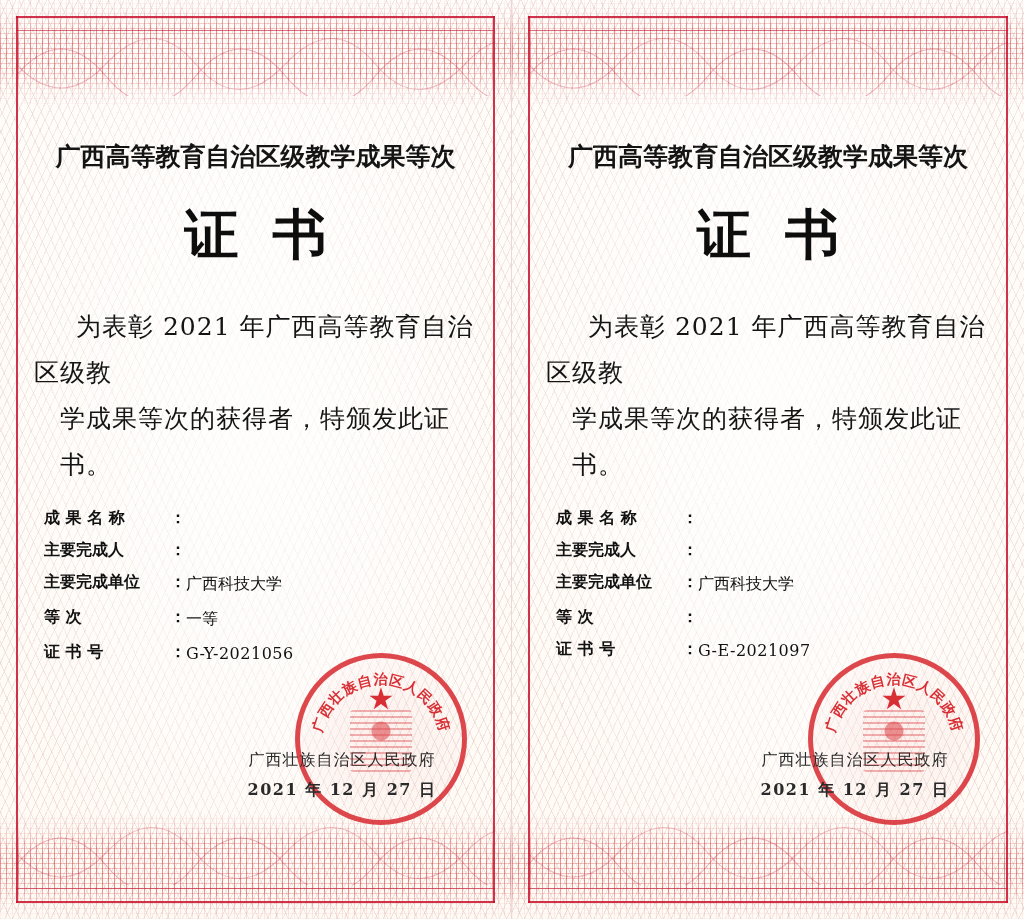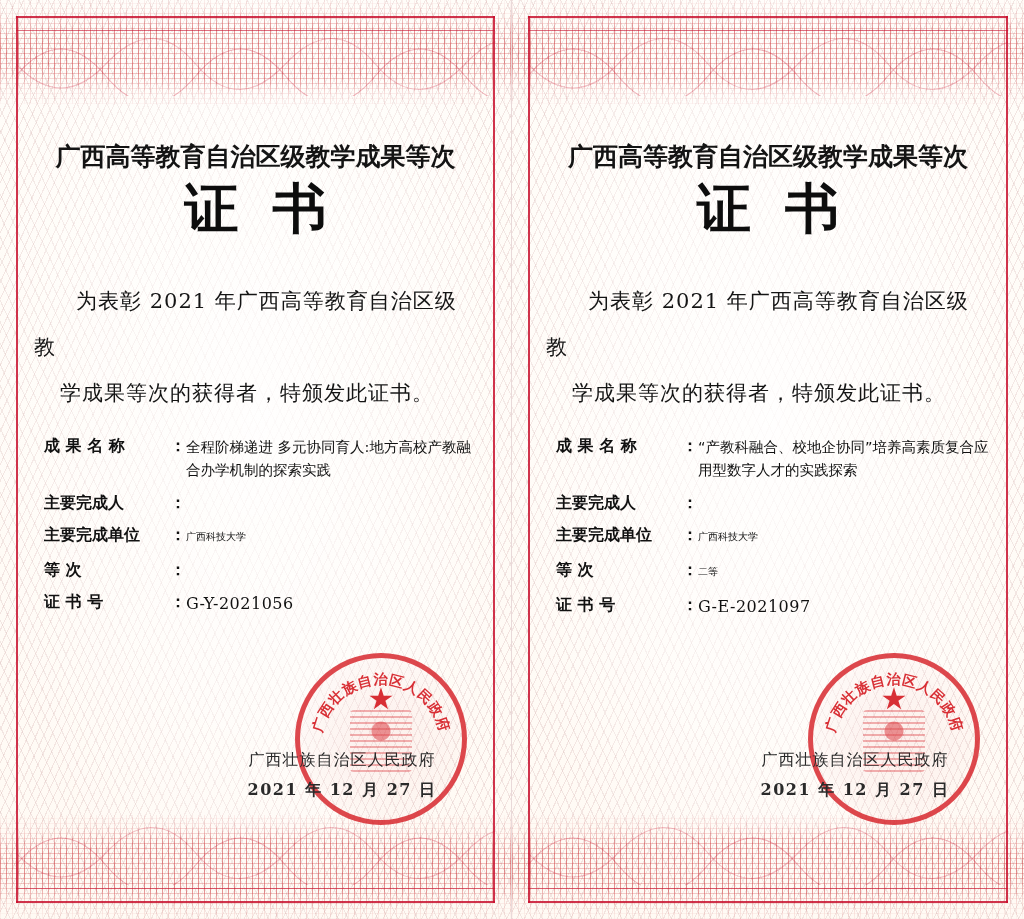--- a/index.html
+++ b/index.html
@@ -102,32 +102,33 @@
     margin-top: 140px;
     text-align: center;
     font-family: "DejaVu Serif", "Liberation Serif", serif;
     font-weight: 700;
     font-size: 25px;
     letter-spacing: 0px;
     color: #141414;
     white-space: nowrap;
   }
   .cert-big {
+    margin-top: 26px;
     text-align: center;
     font-family: "DejaVu Serif", "Liberation Serif", serif;
     font-weight: 700;
     font-size: 54px;
     letter-spacing: 34px;
     text-indent: 34px;
     color: #0d0d0d;
   }
   .para {
     margin-top: 32px;
     font-family: "DejaVu Serif", "Liberation Serif", serif;
-    font-size: 21px;
+    font-size: 25px;
     line-height: 46px;
     color: #141414;
     letter-spacing: 1px;
   }
   .para .l1 { display: block; text-indent: 42px; }
   .para .l2 { display: block; margin-left: 26px; }
 
   .fields {
     margin-top: 20px;
     font-family: "DejaVu Sans", "Liberation Sans", sans-serif;
@@ -152,21 +153,21 @@
   }
   .field .colon {
     flex: 0 0 12px;
     font-size: 16px;
     font-weight: 700;
     color: #111;
     text-align: center;
   }
   .field .val {
     flex: 1 1 auto;
-    font-size: 10px;
+    font-size: 16px;
     line-height: 24px;
     color: #111;
     letter-spacing: 0px;
   }
   .field .val.small { font-size: 14.5px; line-height: 23px; }
   .field .val.num {
     font-family: "DejaVu Serif", "Liberation Serif", serif;
     font-size: 16px;
     letter-spacing: .5px;
   }
@@ -280,34 +281,34 @@
 
       <div class="para">
         <span class="l1">为表彰 2021 年广西高等教育自治区级教</span>
         <span class="l2">学成果等次的获得者，特颁发此证书。</span>
       </div>
 
       <div class="fields">
         <div class="field">
           <div class="key spread">成 果 名 称</div>
           <div class="colon">：</div>
-          <div class="val small">全程阶梯递进 多元协同育人:地方高校产教融合办学机制的探索实践</div>
         </div>
         <div class="field">
           <div class="key">主要完成人</div>
           <div class="colon">：</div>
         </div>
         <div class="field">
           <div class="key">主要完成单位</div>
           <div class="colon">：</div>
           <div class="val">广西科技大学</div>
         </div>
         <div class="field">
           <div class="key spread">等            次</div>
           <div class="colon">：</div>
+          <div class="val">一等</div>
         </div>
         <div class="field">
           <div class="key spread">证 书 号</div>
           <div class="colon">：</div>
           <div class="val num">G-Y-2021056</div>
         </div>
       </div>
 
       <div class="seal-wrap">
         <div class="seal">
@@ -359,35 +360,33 @@
 
       <div class="para">
         <span class="l1">为表彰 2021 年广西高等教育自治区级教</span>
         <span class="l2">学成果等次的获得者，特颁发此证书。</span>
       </div>
 
       <div class="fields">
         <div class="field">
           <div class="key spread">成 果 名 称</div>
           <div class="colon">：</div>
-          <div class="val small">“产教科融合、校地企协同”培养高素质复合应用型数字人才的实践探索</div>
         </div>
         <div class="field">
           <div class="key">主要完成人</div>
           <div class="colon">：</div>
         </div>
         <div class="field">
           <div class="key">主要完成单位</div>
           <div class="colon">：</div>
           <div class="val">广西科技大学</div>
         </div>
         <div class="field">
           <div class="key spread">等            次</div>
           <div class="colon">：</div>
-          <div class="val">二等</div>
         </div>
         <div class="field">
           <div class="key spread">证 书 号</div>
           <div class="colon">：</div>
           <div class="val num">G-E-2021097</div>
         </div>
       </div>
 
       <div class="seal-wrap">
         <div class="seal">

